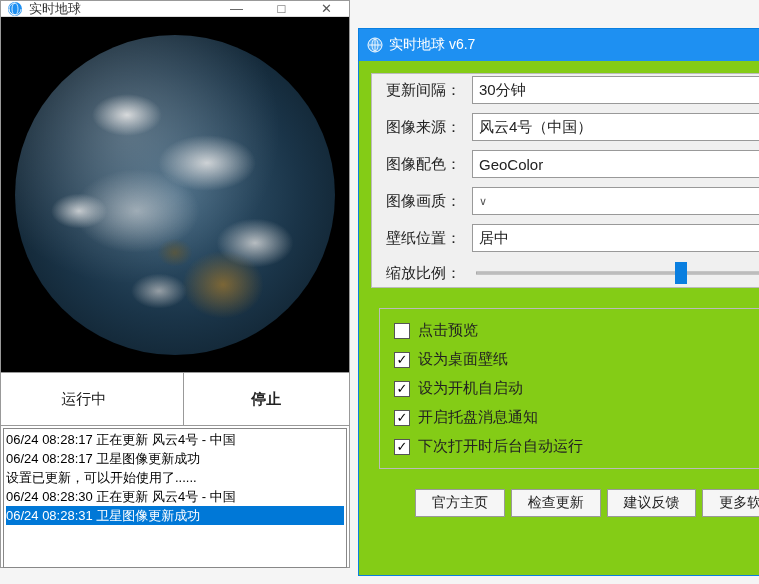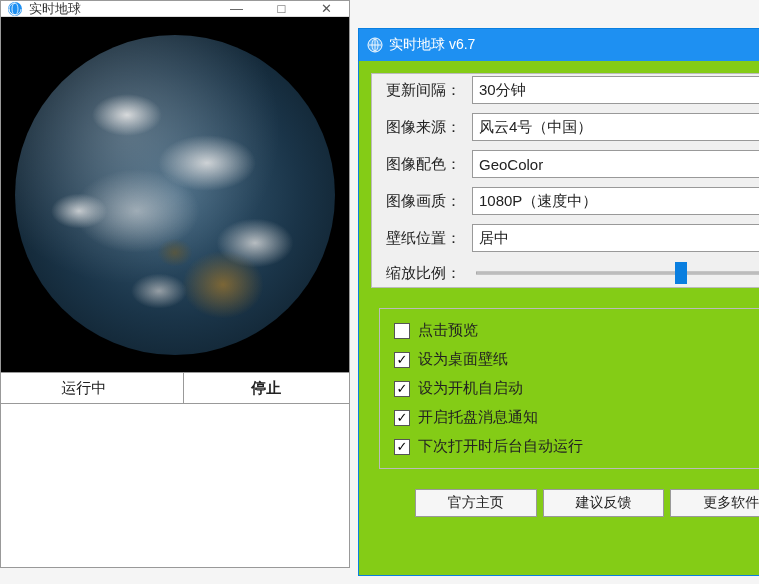--- a/index.html
+++ b/index.html
@@ -84,21 +84,21 @@
   content: "";
   position: absolute;
   inset: 0;
   background:
     radial-gradient(ellipse 60px 50px at 65% 78%, rgba(140,110,50,0.85), transparent 68%),
     radial-gradient(ellipse 25px 20px at 50% 68%, rgba(110,90,40,0.6), transparent 70%);
   border-radius: 50%;
 }
 .status-row {
   display: flex;
-  height: 32px;
+  height: 54px;
   border-top: 1px solid #999;
   border-bottom: 1px solid #999;
   gap: 16px;
 }
 .status-cell, .stop-btn {
   flex: 1;
   display: flex;
   align-items: center;
   justify-content: center;
   font-size: 15px;
@@ -267,20 +267,27 @@
       <div class="winbtn">✕</div>
     </div>
   </div>
   <div class="earth-view">
     <div class="earth-orb"></div>
   </div>
   <div class="status-row">
     <div class="status-cell">运行中</div>
     <div class="stop-btn">停止</div>
   </div>
+  <div class="log-box" id="log-box">
+      <div class="log-line">06/24 08:28:17 正在更新 风云4号 - 中国</div>
+      <div class="log-line">06/24 08:28:17 卫星图像更新成功</div>
+      <div class="log-line">设置已更新，可以开始使用了......</div>
+      <div class="log-line">06/24 08:28:30 正在更新 风云4号 - 中国</div>
+      <div class="log-line sel">06/24 08:28:31 卫星图像更新成功</div>
+    </div>
 </div>
 
 <div class="right-window">
   <div class="right-titlebar">
     <span class="app-icon">
       <svg viewBox="0 0 16 16">
           <circle cx="8" cy="8" r="7" fill="#fff" fill-opacity="0.2" stroke="#fff"></circle>
           <path d="M2 8h12 M8 2v12 M8 2a3 6 0 0 0 0 12 M8 2a3 6 0 0 1 0 12" stroke="#fff" stroke-width="0.9" fill="none"></path>
         </svg>
     </span>
@@ -306,21 +313,20 @@
     <div class="form-row">
       <div class="form-label">图像配色：</div>
       <div class="form-select">
         <span class="sel-text">GeoColor</span>
         <span class="sel-arrow">∨</span>
       </div>
     </div>
     <div class="form-row">
       <div class="form-label">图像画质：</div>
       <div class="form-select">
-        <span class="sel-text">1080P（速度中）</span>
         <span class="sel-arrow">∨</span>
       </div>
     </div>
     <div class="form-row">
       <div class="form-label">壁纸位置：</div>
       <div class="form-select">
         <span class="sel-text">居中</span>
         <span class="sel-arrow">∨</span>
       </div>
     </div>
@@ -351,16 +357,17 @@
         <span>开启托盘消息通知</span>
       </div>
       <div class="check-row">
         <div class="checkbox checked"></div>
         <span>下次打开时后台自动运行</span>
       </div>
     </div>
 
   <div class="bottom-btns" id="bottom-btns">
       <div class="bottom-btn">官方主页</div>
+      <div class="bottom-btn">检查更新</div>
       <div class="bottom-btn">建议反馈</div>
       <div class="bottom-btn">更多软件</div>
     </div>
 </div>
 
 </body></html>

